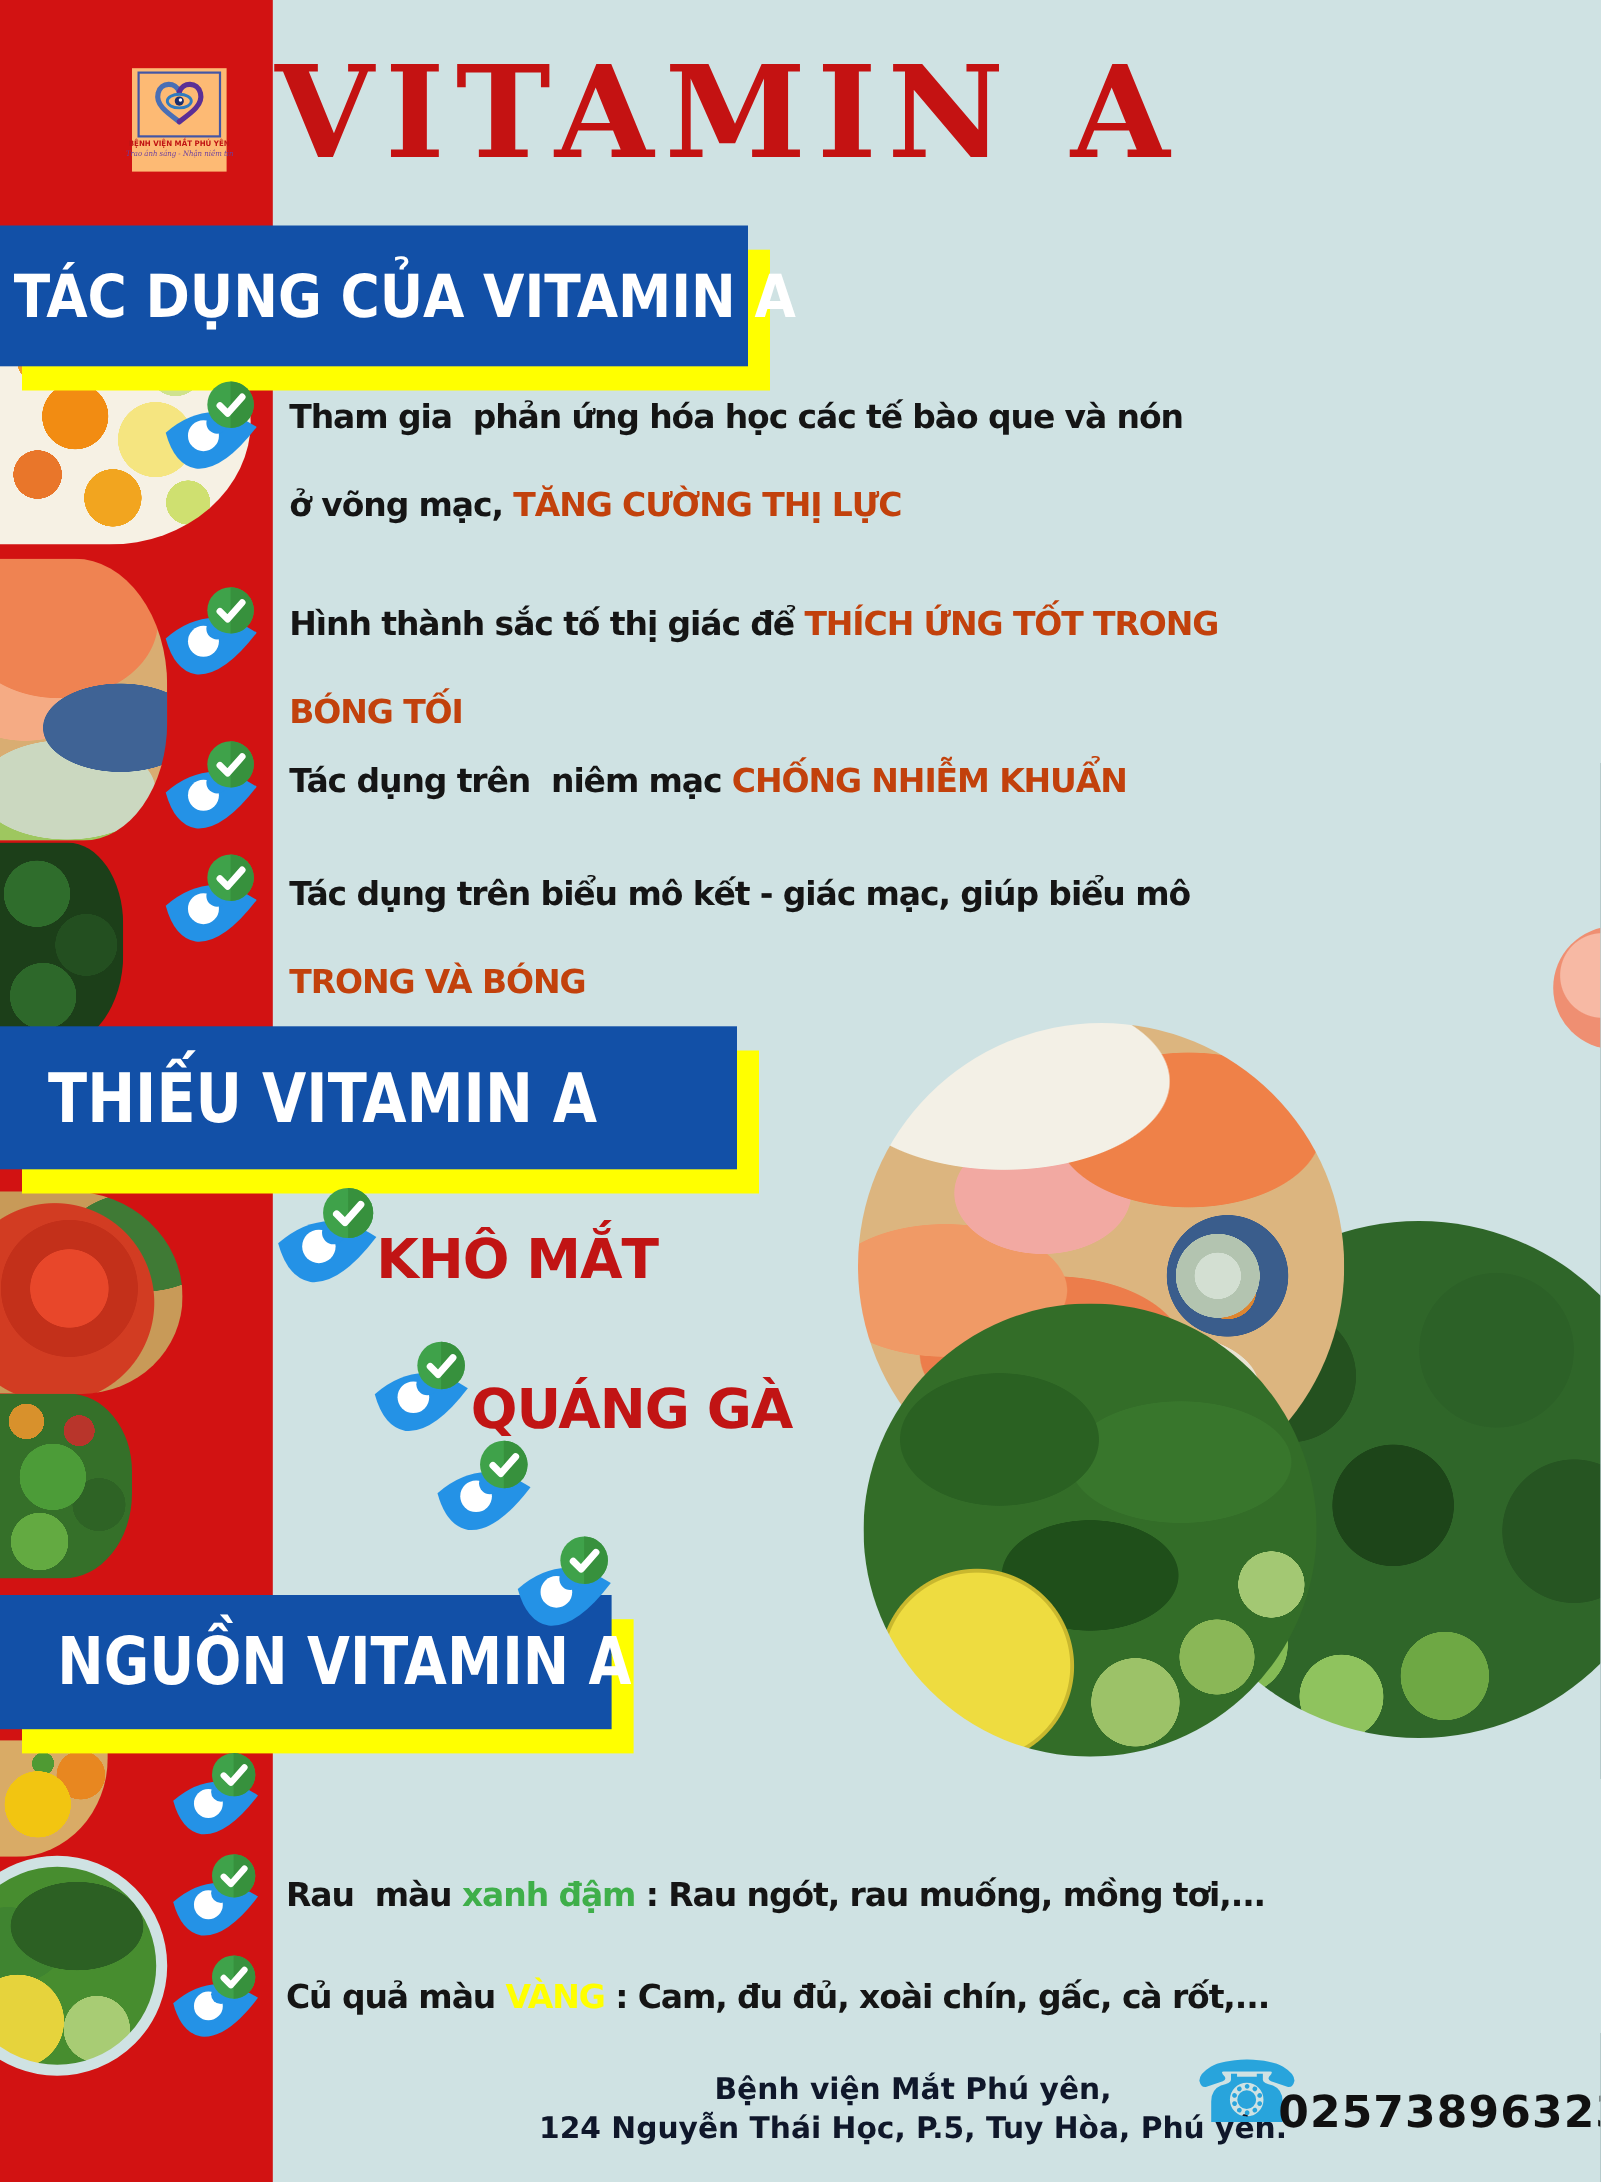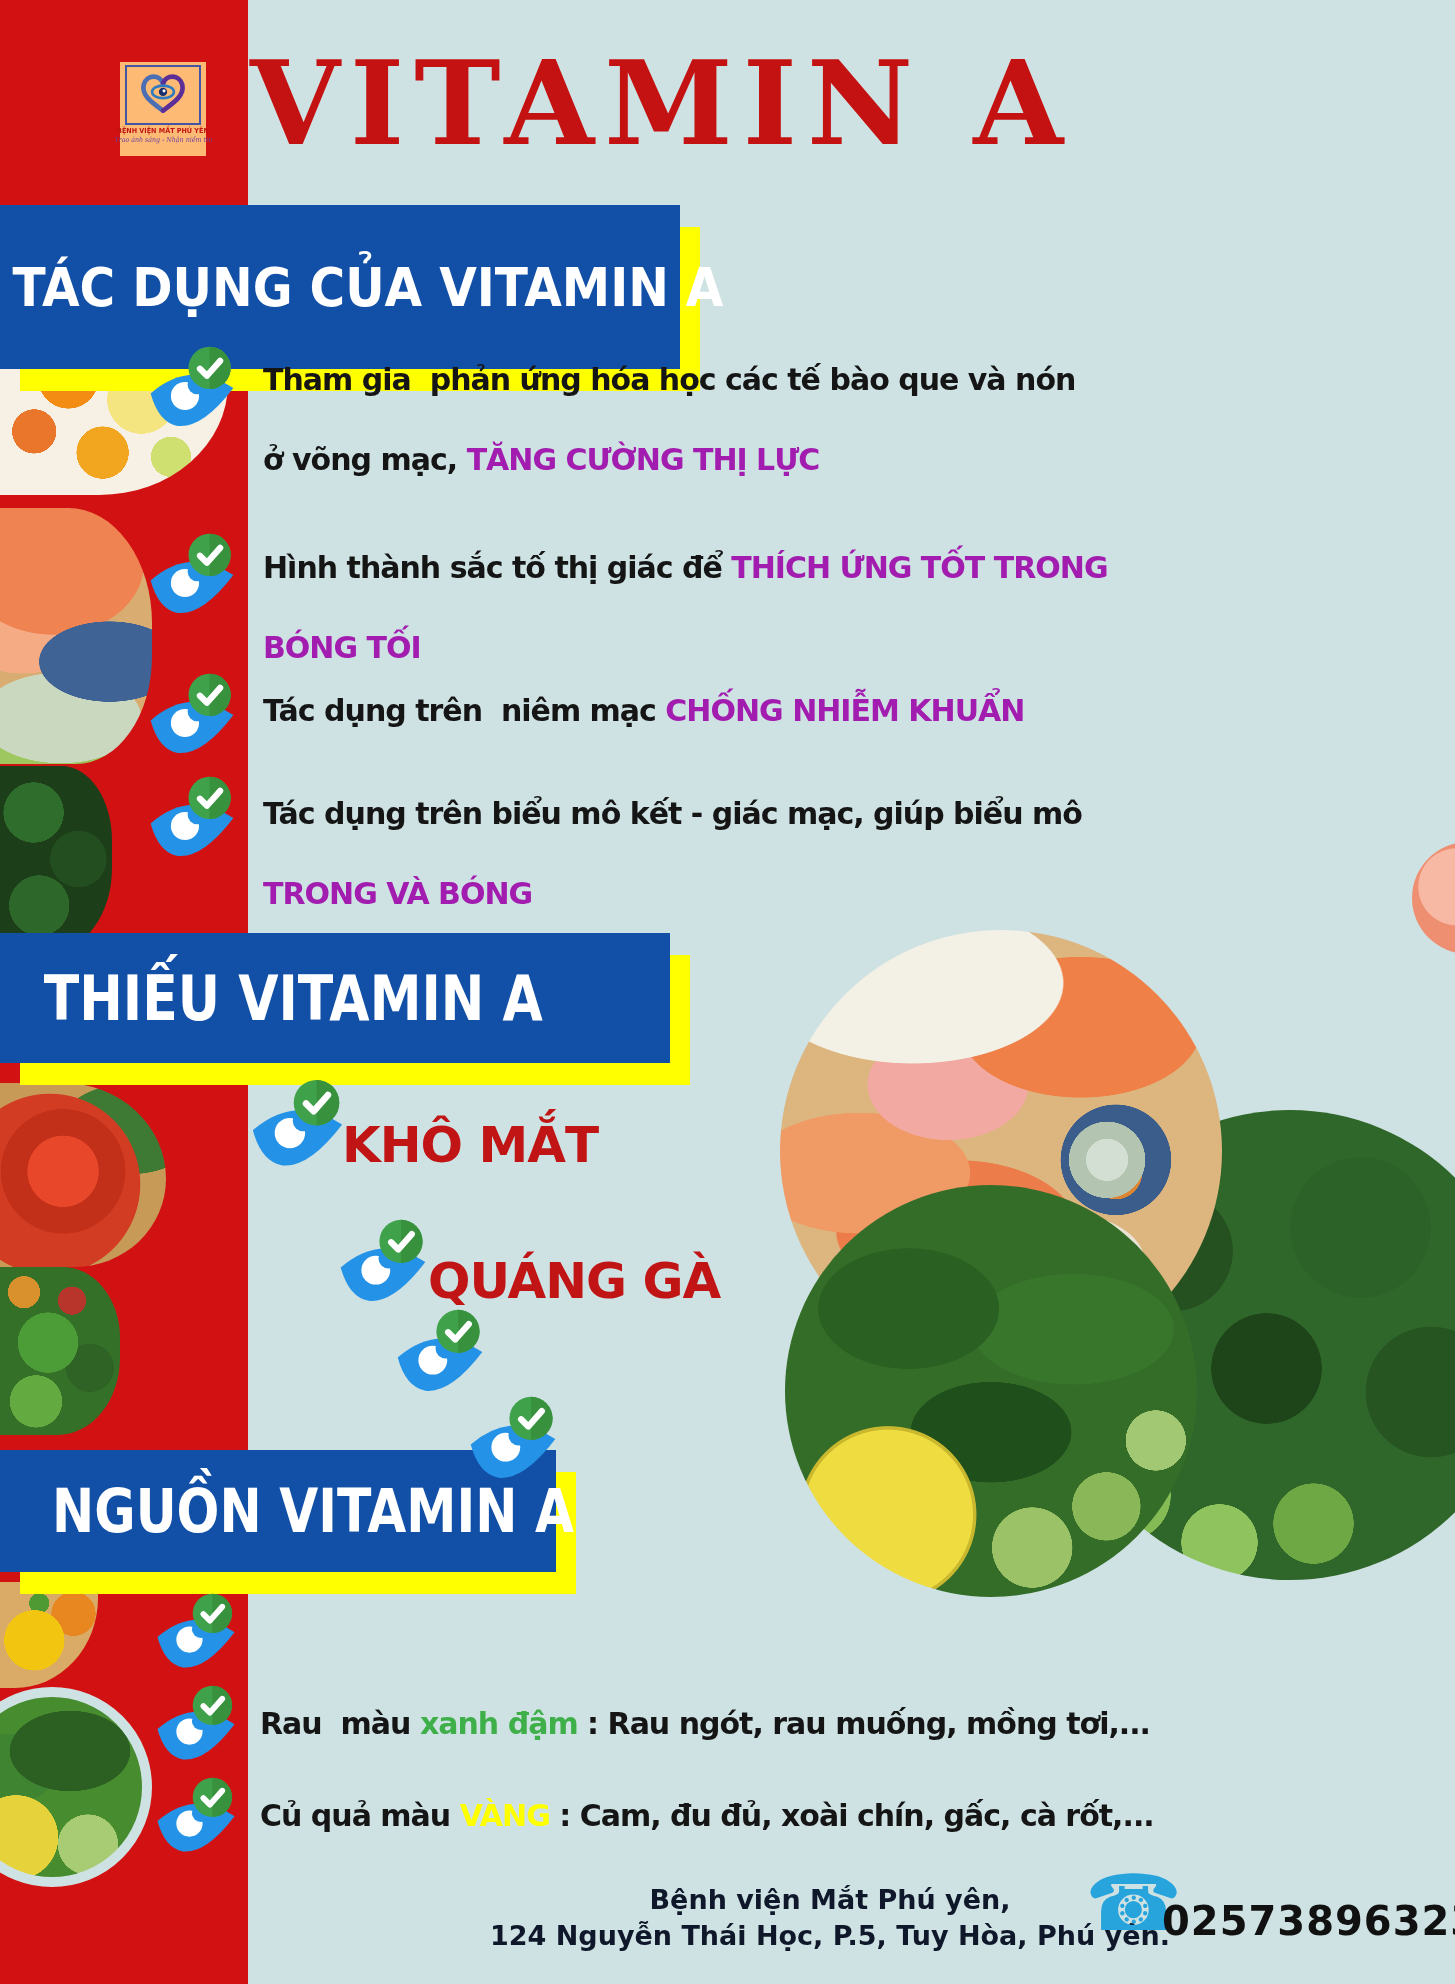--- a/index.html
+++ b/index.html
@@ -22,37 +22,37 @@
         display:flex;flex-direction:column;align-items:center;}
   .logo-frame{margin-top:3px;width:72px;height:56px;border:2px solid #4356a5;display:flex;align-items:center;justify-content:center;}
   .logo-org{font-size:7px;font-weight:bold;color:#c01414;white-space:nowrap;margin-top:2px;transform:scaleX(.92);}
   .logo-slogan{font-size:7px;font-style:italic;color:#6b3fa0;white-space:nowrap;margin-top:1px;transform:scaleX(.9);
                font-family:"DejaVu Serif","Liberation Serif",serif;}
   
   .bar{position:absolute;z-index:5;}
   .bar .sh{position:absolute;left:20px;top:22px;width:100%;height:100%;background:#ffff00;}
   .bar .bl{position:absolute;left:0;top:0;width:100%;height:100%;background:#1250a7;display:flex;align-items:center;}
   .bar .bl h2{margin:0;color:#ffffff;font-weight:bold;transform-origin:left center;white-space:nowrap;}
-  .bar1{left:0;top:205px;width:680px;height:164px;}
+  .bar1{left:0;top:205px;width:680px;height:128px;}
   .bar1 h2{padding-left:14px;font-size:54px;transform:scaleX(.9);}
   .bar2{left:0;top:933px;width:670px;height:130px;}
   .bar2 h2{padding-left:52px;font-size:62px;transform:scaleX(.84);}
   .bar3{left:0;top:1450px;width:556px;height:122px;}
   .bar3 h2{padding-left:62px;font-size:60px;transform:scaleX(.84);}
   
   .eye{position:absolute;z-index:6;}
   .eye svg{display:block;width:100%;height:100%;}
   
   .it-line{
     position:absolute;left:263px;width:1190px;z-index:6;
     font-size:30px;font-weight:bold;letter-spacing:-1px;line-height:56px;
     color:#151515;white-space:pre-wrap;
   }
   .seg-dark{color:#151515;}
-  .seg-red{color:#a21caf;}
+  .seg-red{color:#c2410c;}
   .seg-green{color:#3faf4a;}
   .seg-yellow{color:#ffff00;}
   .def-text{position:absolute;z-index:6;font-size:50px;font-weight:bold;color:#c11414;white-space:nowrap;letter-spacing:-1px;}
   
   .footer-line{position:absolute;left:480px;width:700px;text-align:center;z-index:6;
                font-size:27px;font-weight:bold;color:#0f172a;white-space:nowrap;}
   .phone-icon{position:absolute;left:1085px;top:1864px;z-index:6;font-size:78px;color:#28a4dc;line-height:1;}
   .phone-number{position:absolute;left:1162px;top:1898px;z-index:6;font-size:40px;font-weight:bold;color:#111111;letter-spacing:1px;}
   
   .ph-citrus{left:0;top:283px;width:228px;height:212px;border-radius:0 60% 62% 0 / 0 52% 58% 0;

